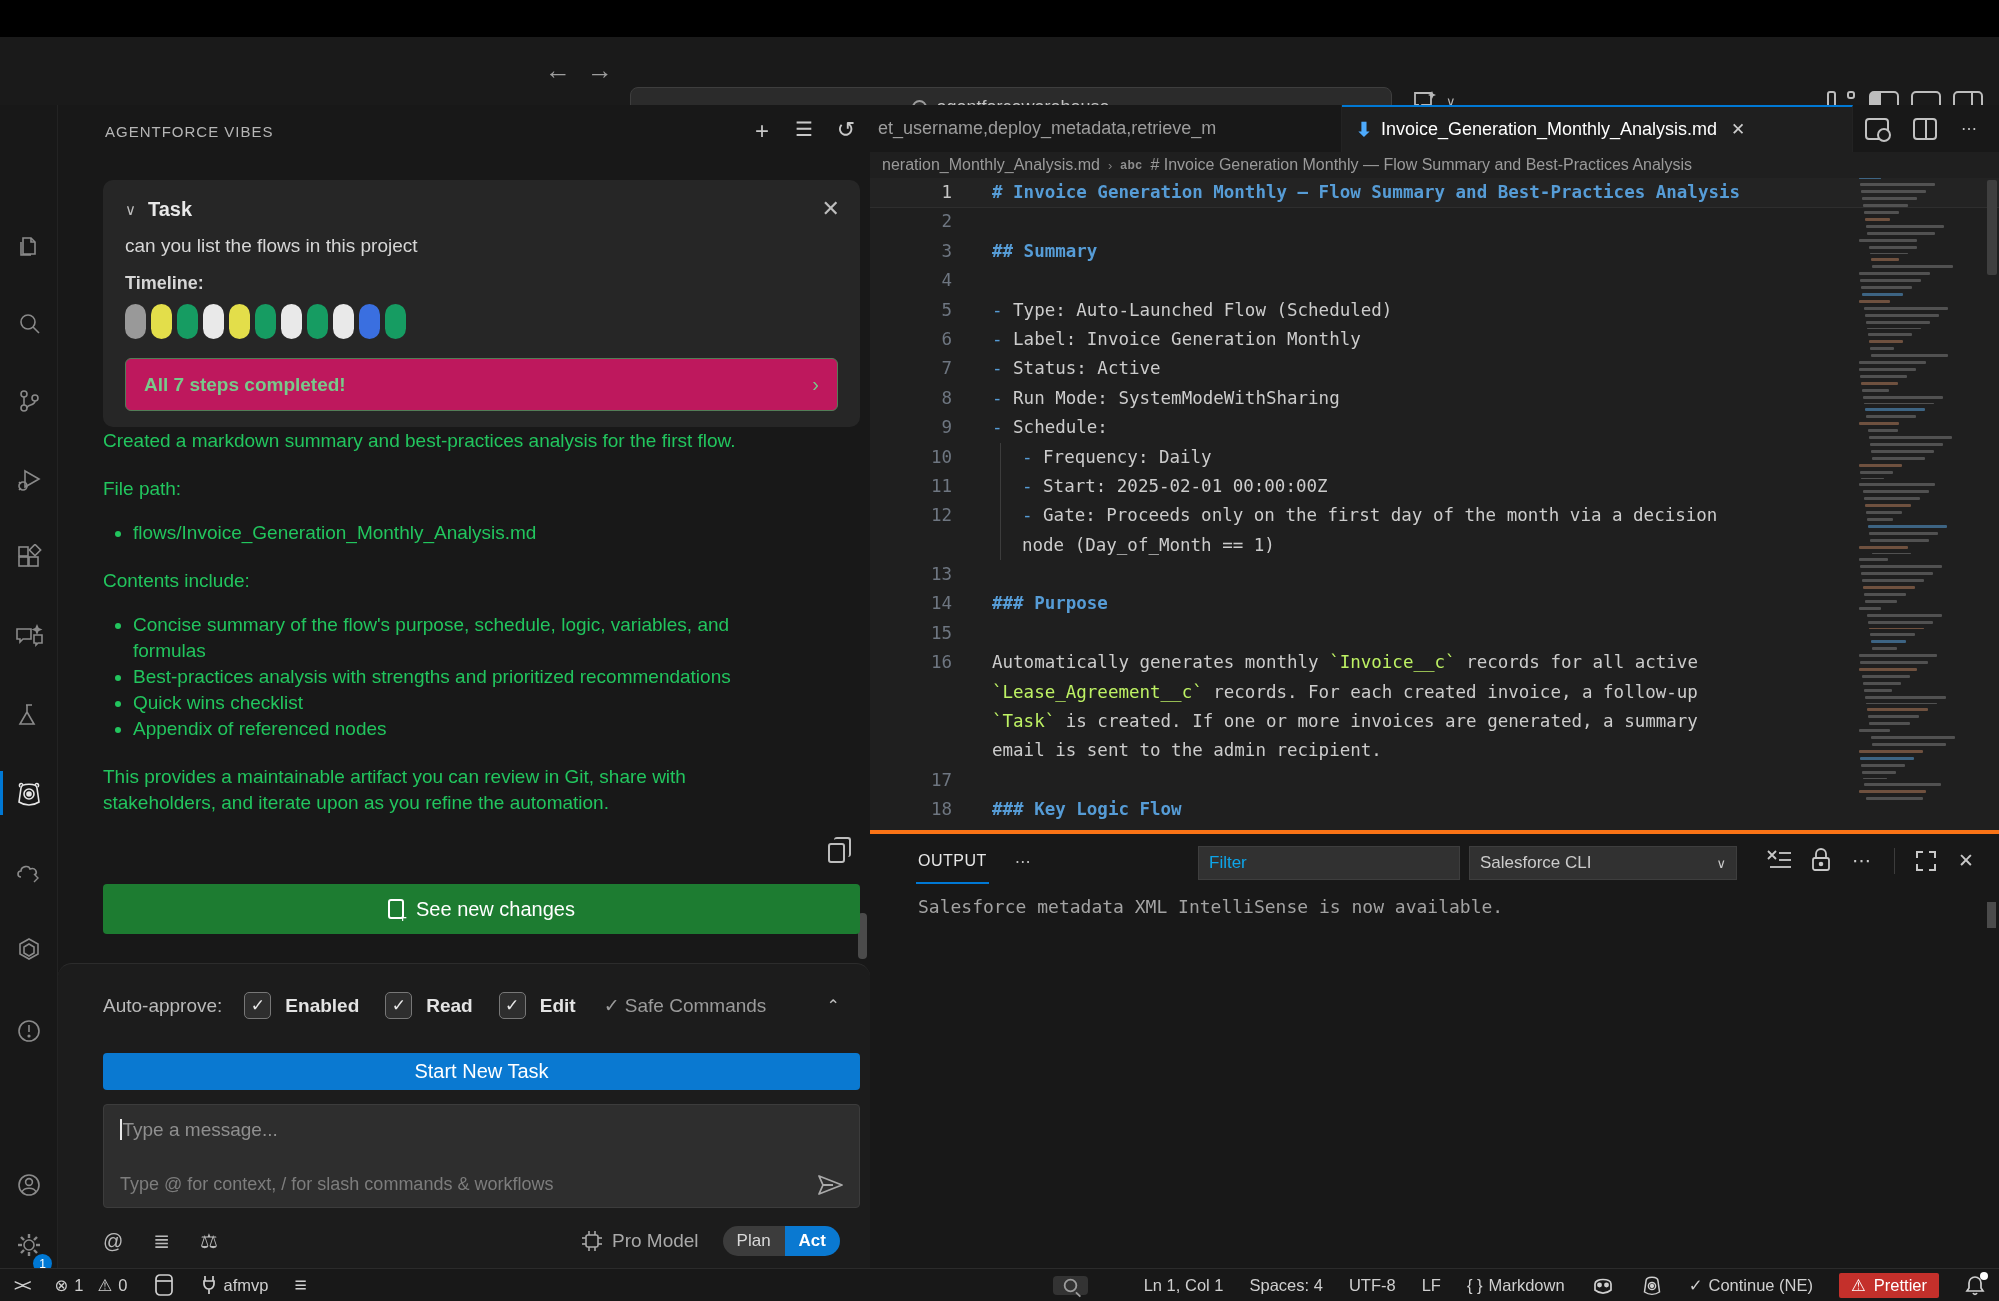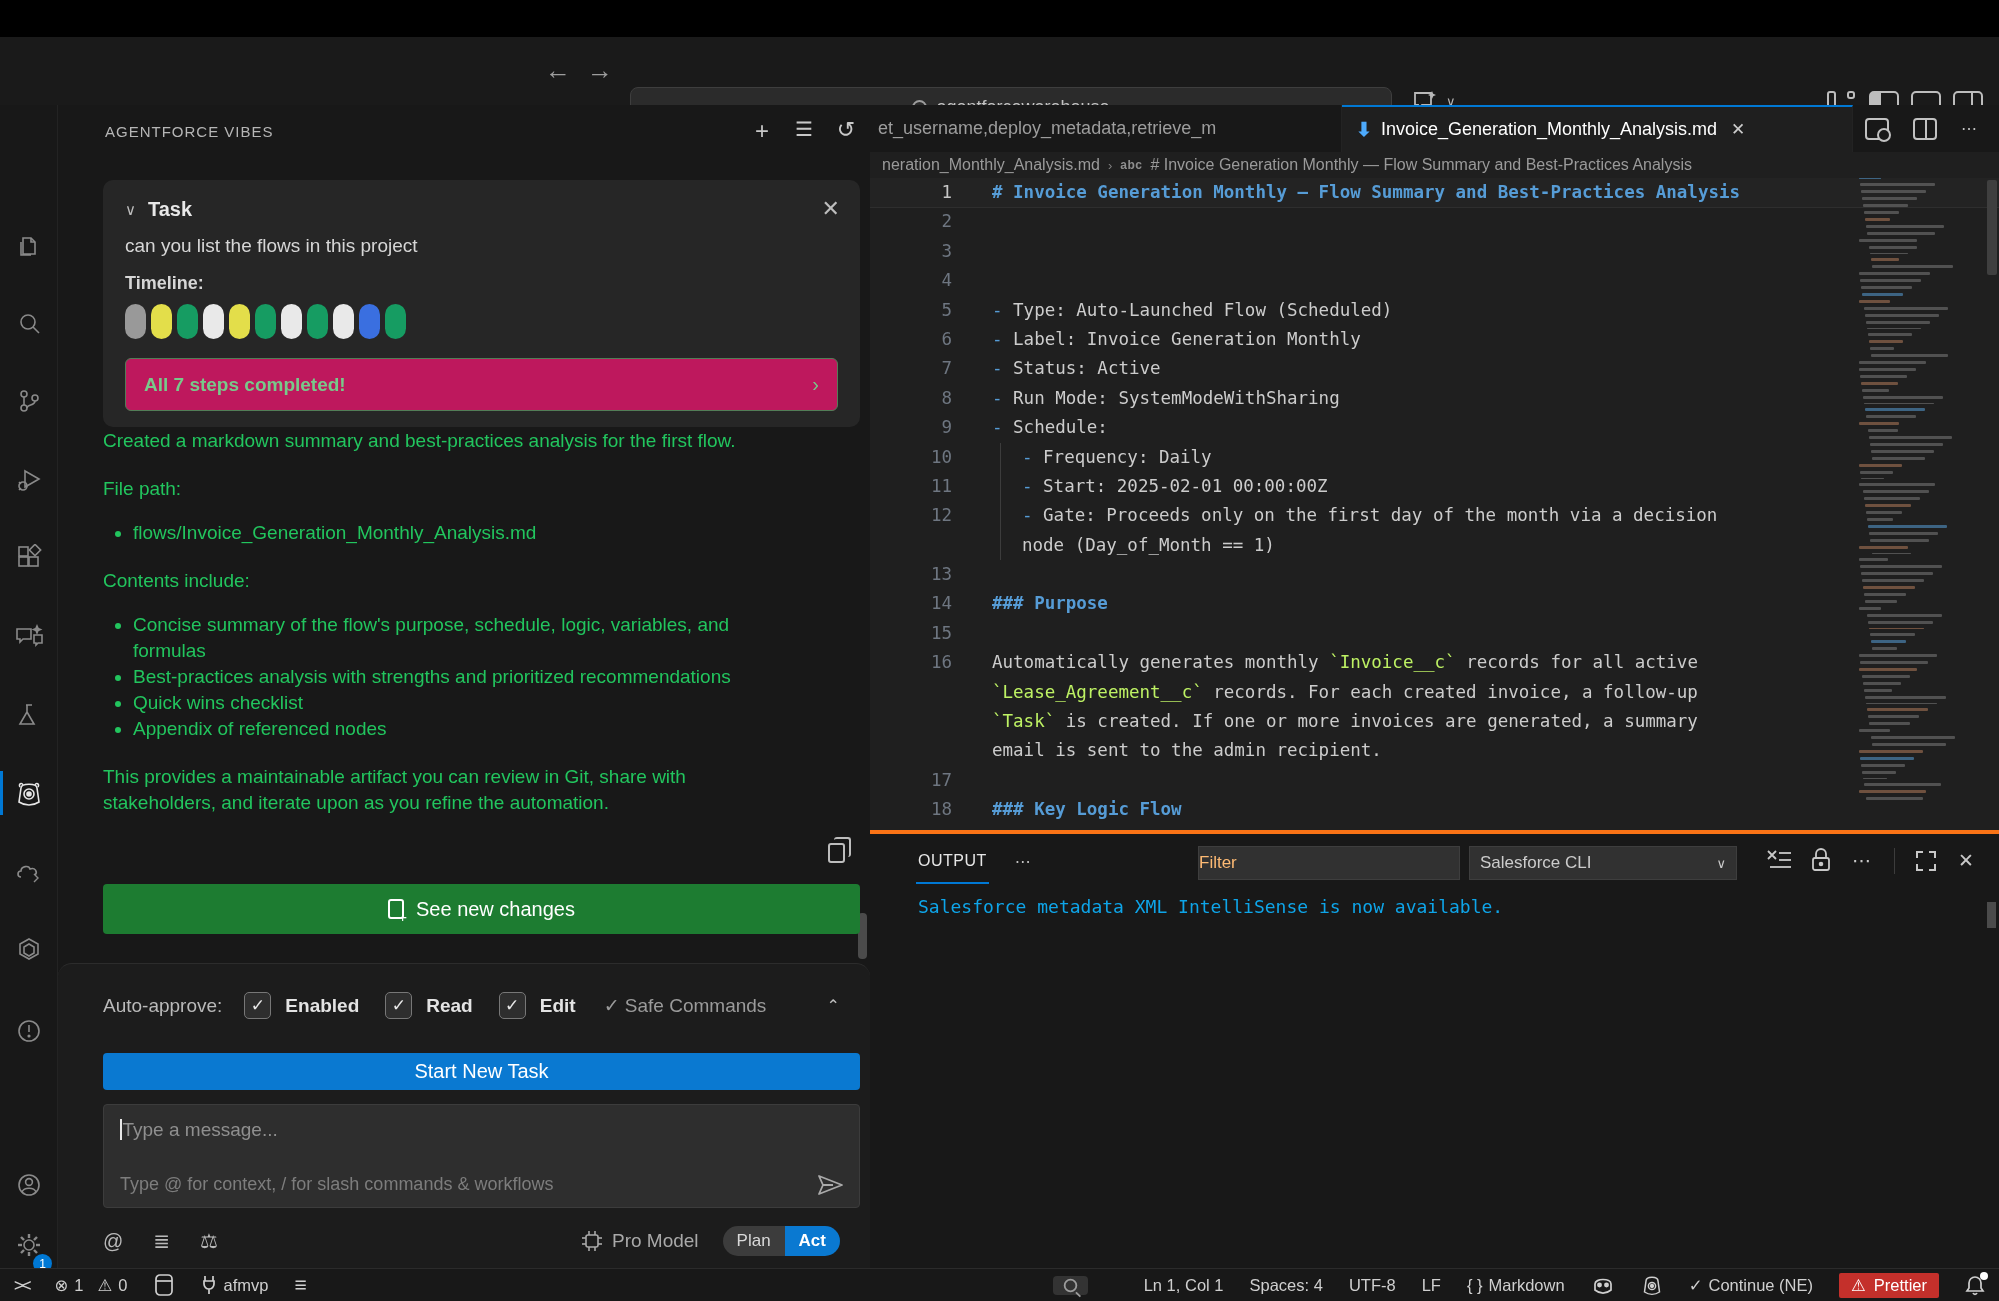--- a/index.html
+++ b/index.html
@@ -124,29 +124,29 @@
   .mm-line { height:3px; margin-bottom:4px; border-radius:1px; }
   #ed-scroll { position:absolute; right:2px; top:75px; width:10px; height:95px; background:#3f3f3f; border-radius:2px; }
 
   
   #panel { left:870px; top:830px; width:1129px; height:438px; background:#181818; border-top:4px solid #f97316; }
   #panel-head { position:absolute; left:0; top:0; width:100%; height:54px; display:flex; align-items:center; }
   #output-tab { margin-left:46px; font-size:16px; color:#e7e7e7; letter-spacing:0.5px;
     border-bottom:2px solid #0078d4; padding:14px 2px 12px; }
   #panel-more { margin-left:26px; color:#c2c2c2; letter-spacing:2px; }
   #filter-box { position:absolute; left:328px; top:12px; width:262px; height:34px; background:#313131;
-    border:1px solid #3e3e3e; color:#fdba74; font-size:17px; display:flex; align-items:center; }
+    border:1px solid #3e3e3e; color:#0ea5e9; font-size:17px; display:flex; align-items:center; padding-left:10px; }
   #channel-dd { position:absolute; left:599px; top:12px; width:268px; height:34px; background:#313131;
     border:1px solid #3e3e3e; color:#cccccc; font-size:17px; display:flex; align-items:center; padding:0 10px; }
   #channel-dd .dd-chev { margin-left:auto; color:#cccccc; font-size:13px; }
   .ph-ico { position:absolute; top:15px; color:#c8c8c8; font-size:19px; }
   .vdiv { position:absolute; top:14px; width:1px; height:26px; background:#3c3c3c; }
   .expand-ico { position:absolute; top:17px; width:20px; height:20px; }
   .expand-ico i { position:absolute; width:7px; height:7px; border:2px solid #c8c8c8; }
-  #panel-log { position:absolute; left:48px; top:62px; font-family:"DejaVu Sans Mono", monospace; font-size:18px; color:#0ea5e9; }
+  #panel-log { position:absolute; left:48px; top:62px; font-family:"DejaVu Sans Mono", monospace; font-size:18px; color:#a3a3a3; }
   #panel-scroll { position:absolute; right:3px; top:68px; width:9px; height:26px; background:#4b4b4b; }
 
   
   #statusbar { left:0; top:1268px; width:1999px; height:33px; background:#181818; border-top:1px solid #2b2b2b;
     display:flex; align-items:center; font-size:16.5px; color:#cfcfcf; }
   .sb-item { display:flex; align-items:center; gap:6px; white-space:nowrap; }
   #sb-left { display:flex; gap:26px; align-items:center; padding-left:14px; }
   #sb-right { margin-left:auto; display:flex; gap:26px; align-items:center; padding-right:14px; }
   #zoom-btn { background:#333333; border-radius:4px; padding:2px 10px; margin-right:30px; }
   #prettier-badge { background:#c4302b; color:#fff; padding:3px 12px; border-radius:2px; display:flex; gap:8px; align-items:center; }
@@ -406,21 +406,21 @@
   </div>
   <div id="breadcrumb">
     <span>neration_Monthly_Analysis.md</span>
     <span class="bc-sep">›</span>
     <span class="bc-abc">abc</span>
     <span># Invoice Generation Monthly — Flow Summary and Best-Practices Analysis</span>
   </div>
   <div id="code">
       <div class="crow hl"><span class="lnum">1</span><span class="ctext"><span class="sh"># Invoice Generation Monthly — Flow Summary and Best-Practices Analysis</span></span></div>
       <div class="crow"><span class="lnum">2</span><span class="ctext"></span></div>
-      <div class="crow"><span class="lnum">3</span></div>
+      <div class="crow"><span class="lnum">3</span><span class="ctext"><span class="sh">## Summary</span></span></div>
       <div class="crow"><span class="lnum">4</span><span class="ctext"></span></div>
       <div class="crow"><span class="lnum">5</span><span class="ctext"><span class="sd">- </span><span class="st">Type: Auto-Launched Flow (Scheduled)</span></span></div>
       <div class="crow"><span class="lnum">6</span><span class="ctext"><span class="sd">- </span><span class="st">Label: Invoice Generation Monthly</span></span></div>
       <div class="crow"><span class="lnum">7</span><span class="ctext"><span class="sd">- </span><span class="st">Status: Active</span></span></div>
       <div class="crow"><span class="lnum">8</span><span class="ctext"><span class="sd">- </span><span class="st">Run Mode: SystemModeWithSharing</span></span></div>
       <div class="crow"><span class="lnum">9</span><span class="ctext"><span class="sd">- </span><span class="st">Schedule:</span></span></div>
       <div class="crow"><span class="lnum">10</span><span class="ctext"><span class="ig"></span><span class="sd">- </span><span class="st">Frequency: Daily</span></span></div>
       <div class="crow"><span class="lnum">11</span><span class="ctext"><span class="ig"></span><span class="sd">- </span><span class="st">Start: 2025-02-01 00:00:00Z</span></span></div>
       <div class="crow"><span class="lnum">12</span><span class="ctext"><span class="ig"></span><span class="sd">- </span><span class="st">Gate: Proceeds only on the first day of the month via a decision</span></span></div>
       <div class="crow"><span class="lnum"></span><span class="ctext"><span class="ig"></span><span class="st">node (Day_of_Month == 1)</span></span></div>

